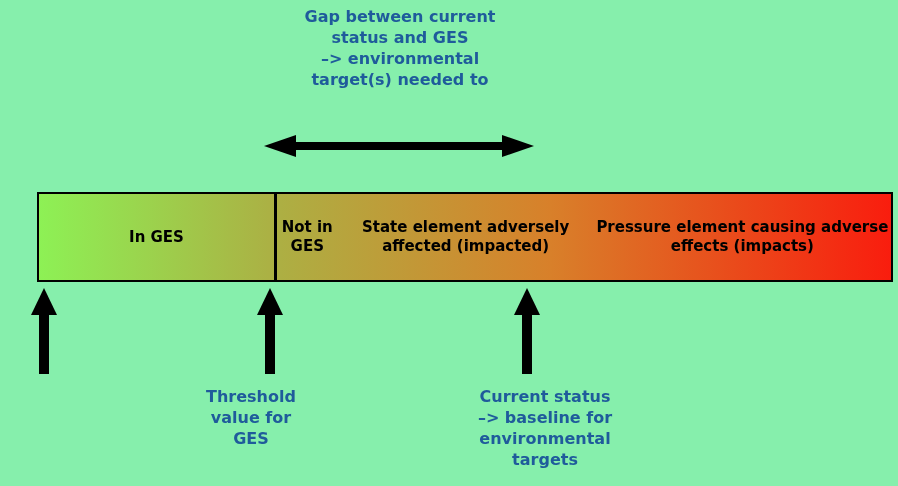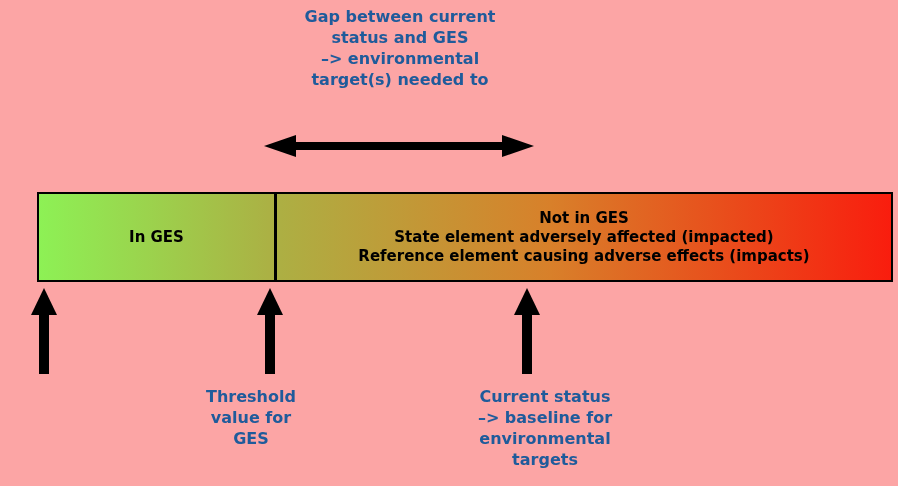--- a/index.html
+++ b/index.html
@@ -4,21 +4,21 @@
 <style>
   html, body {
     margin: 0;
     padding: 0;
     background: #ffffff;
   }
   #stage {
     position: relative;
     width: 898px;
     height: 486px;
-    background: #fca5a5;
+    background: #86efac;
     font-family: "DejaVu Sans", "Liberation Sans", sans-serif;
     overflow: hidden;
   }
   .blue-label {
     color: var(--label-blue, #1F5B9B);
     font-weight: bold;
     font-size: 16px;
     line-height: 21px;
     text-align: center;
     position: absolute;
@@ -49,21 +49,20 @@
     width: 238px;
     border-right: 3px solid #000000;
     display: flex;
     align-items: center;
     justify-content: center;
     box-sizing: border-box;
   }
   #ges-bar .right-cell {
     flex: 1;
     display: flex;
-    flex-direction: column;
     align-items: center;
     justify-content: center;
   }
   .bar-text {
     color: #000000;
     font-weight: bold;
     font-size: 15px;
     line-height: 19px;
     text-align: center;
   }
@@ -98,21 +97,21 @@
     <polygon points="272,15 240,4 240,26" fill="#000000"></polygon>
   </svg>
 
   <div id="ges-bar" style="background: linear-gradient(90deg, rgb(141, 241, 85) 0%, rgb(171, 177, 68) 27%, rgb(216, 128, 42) 60%, rgb(249, 29, 14) 100%); border-color: rgb(0, 0, 0);">
     <div class="left-cell">
       <div class="bar-text">In GES</div>
     </div>
     <div class="right-cell">
       <div class="bar-text">Not in GES</div>
       <div class="bar-text">State element adversely affected (impacted)</div>
-      <div class="bar-text">Reference element causing adverse effects (impacts)</div>
+      <div class="bar-text">Pressure element causing adverse effects (impacts)</div>
     </div>
   </div>
 
   <svg id="up-arrow-reference" class="up-arrow" viewBox="0 0 26 86">
     <polygon points="13,0 26,27 0,27" fill="#000000"></polygon>
     <rect x="8" y="25" width="10" height="61" fill="#000000"></rect>
   </svg>
   <svg id="up-arrow-threshold" class="up-arrow" viewBox="0 0 26 86">
     <polygon points="13,0 26,27 0,27" fill="#000000"></polygon>
     <rect x="8" y="25" width="10" height="61" fill="#000000"></rect>

